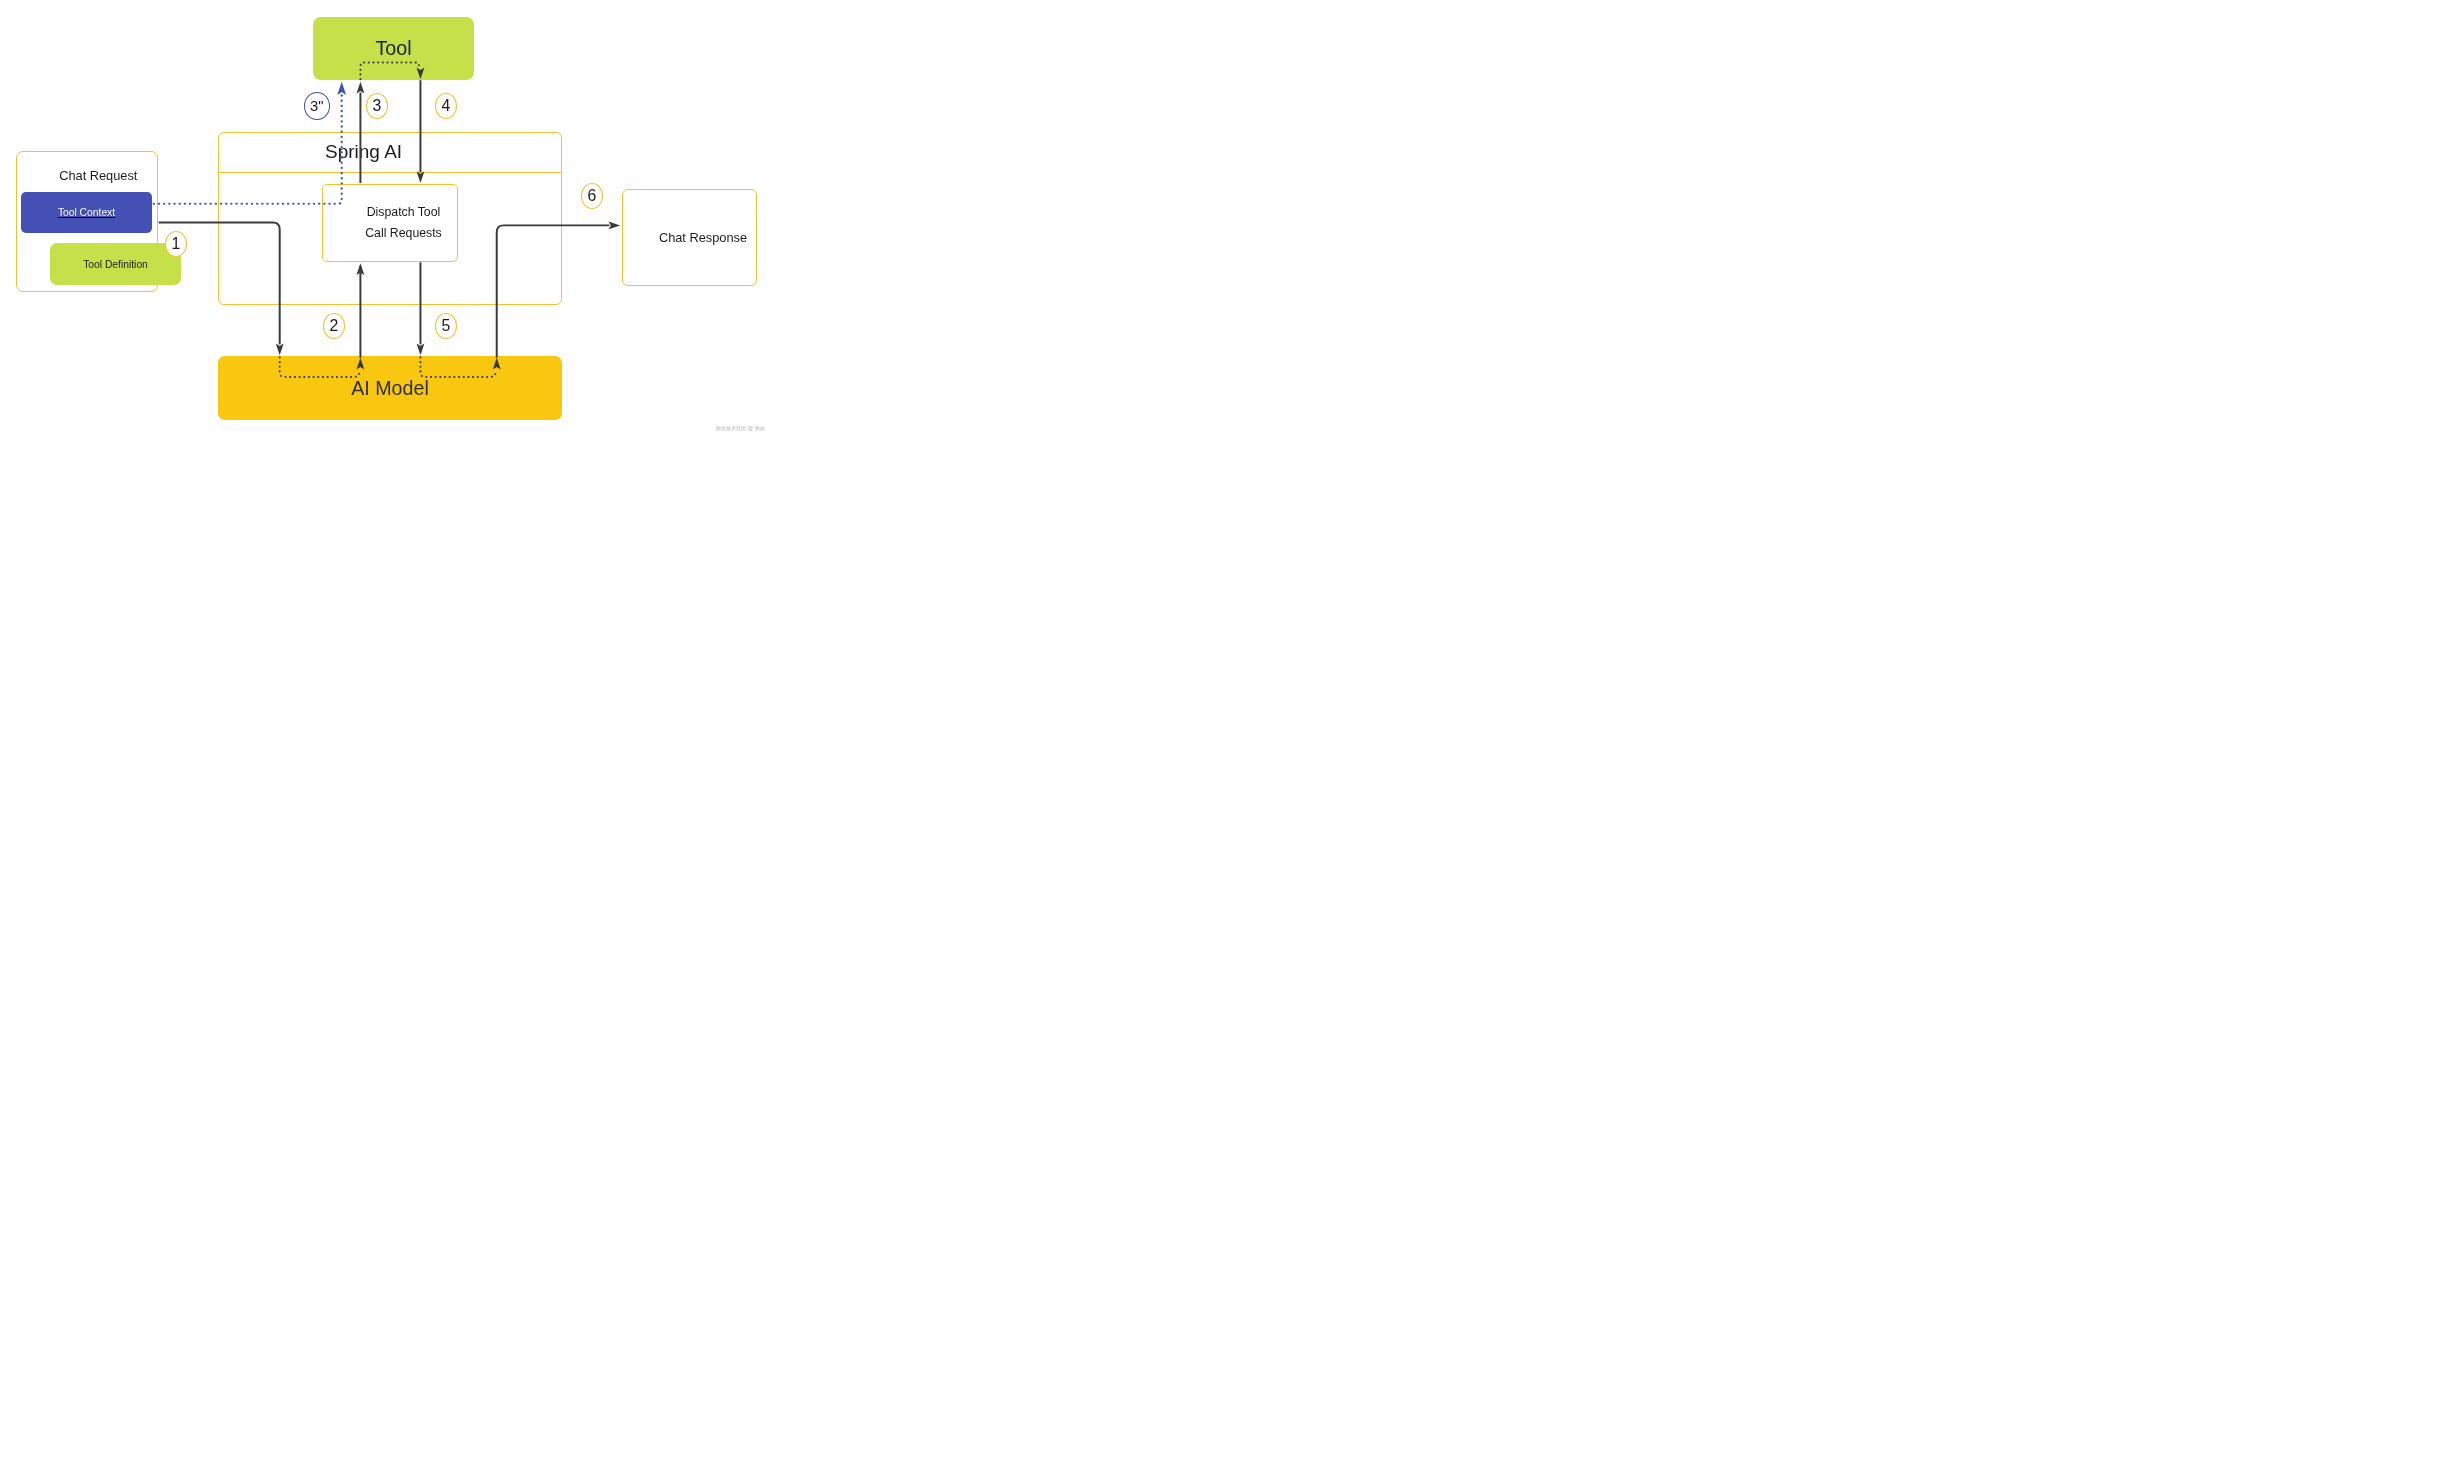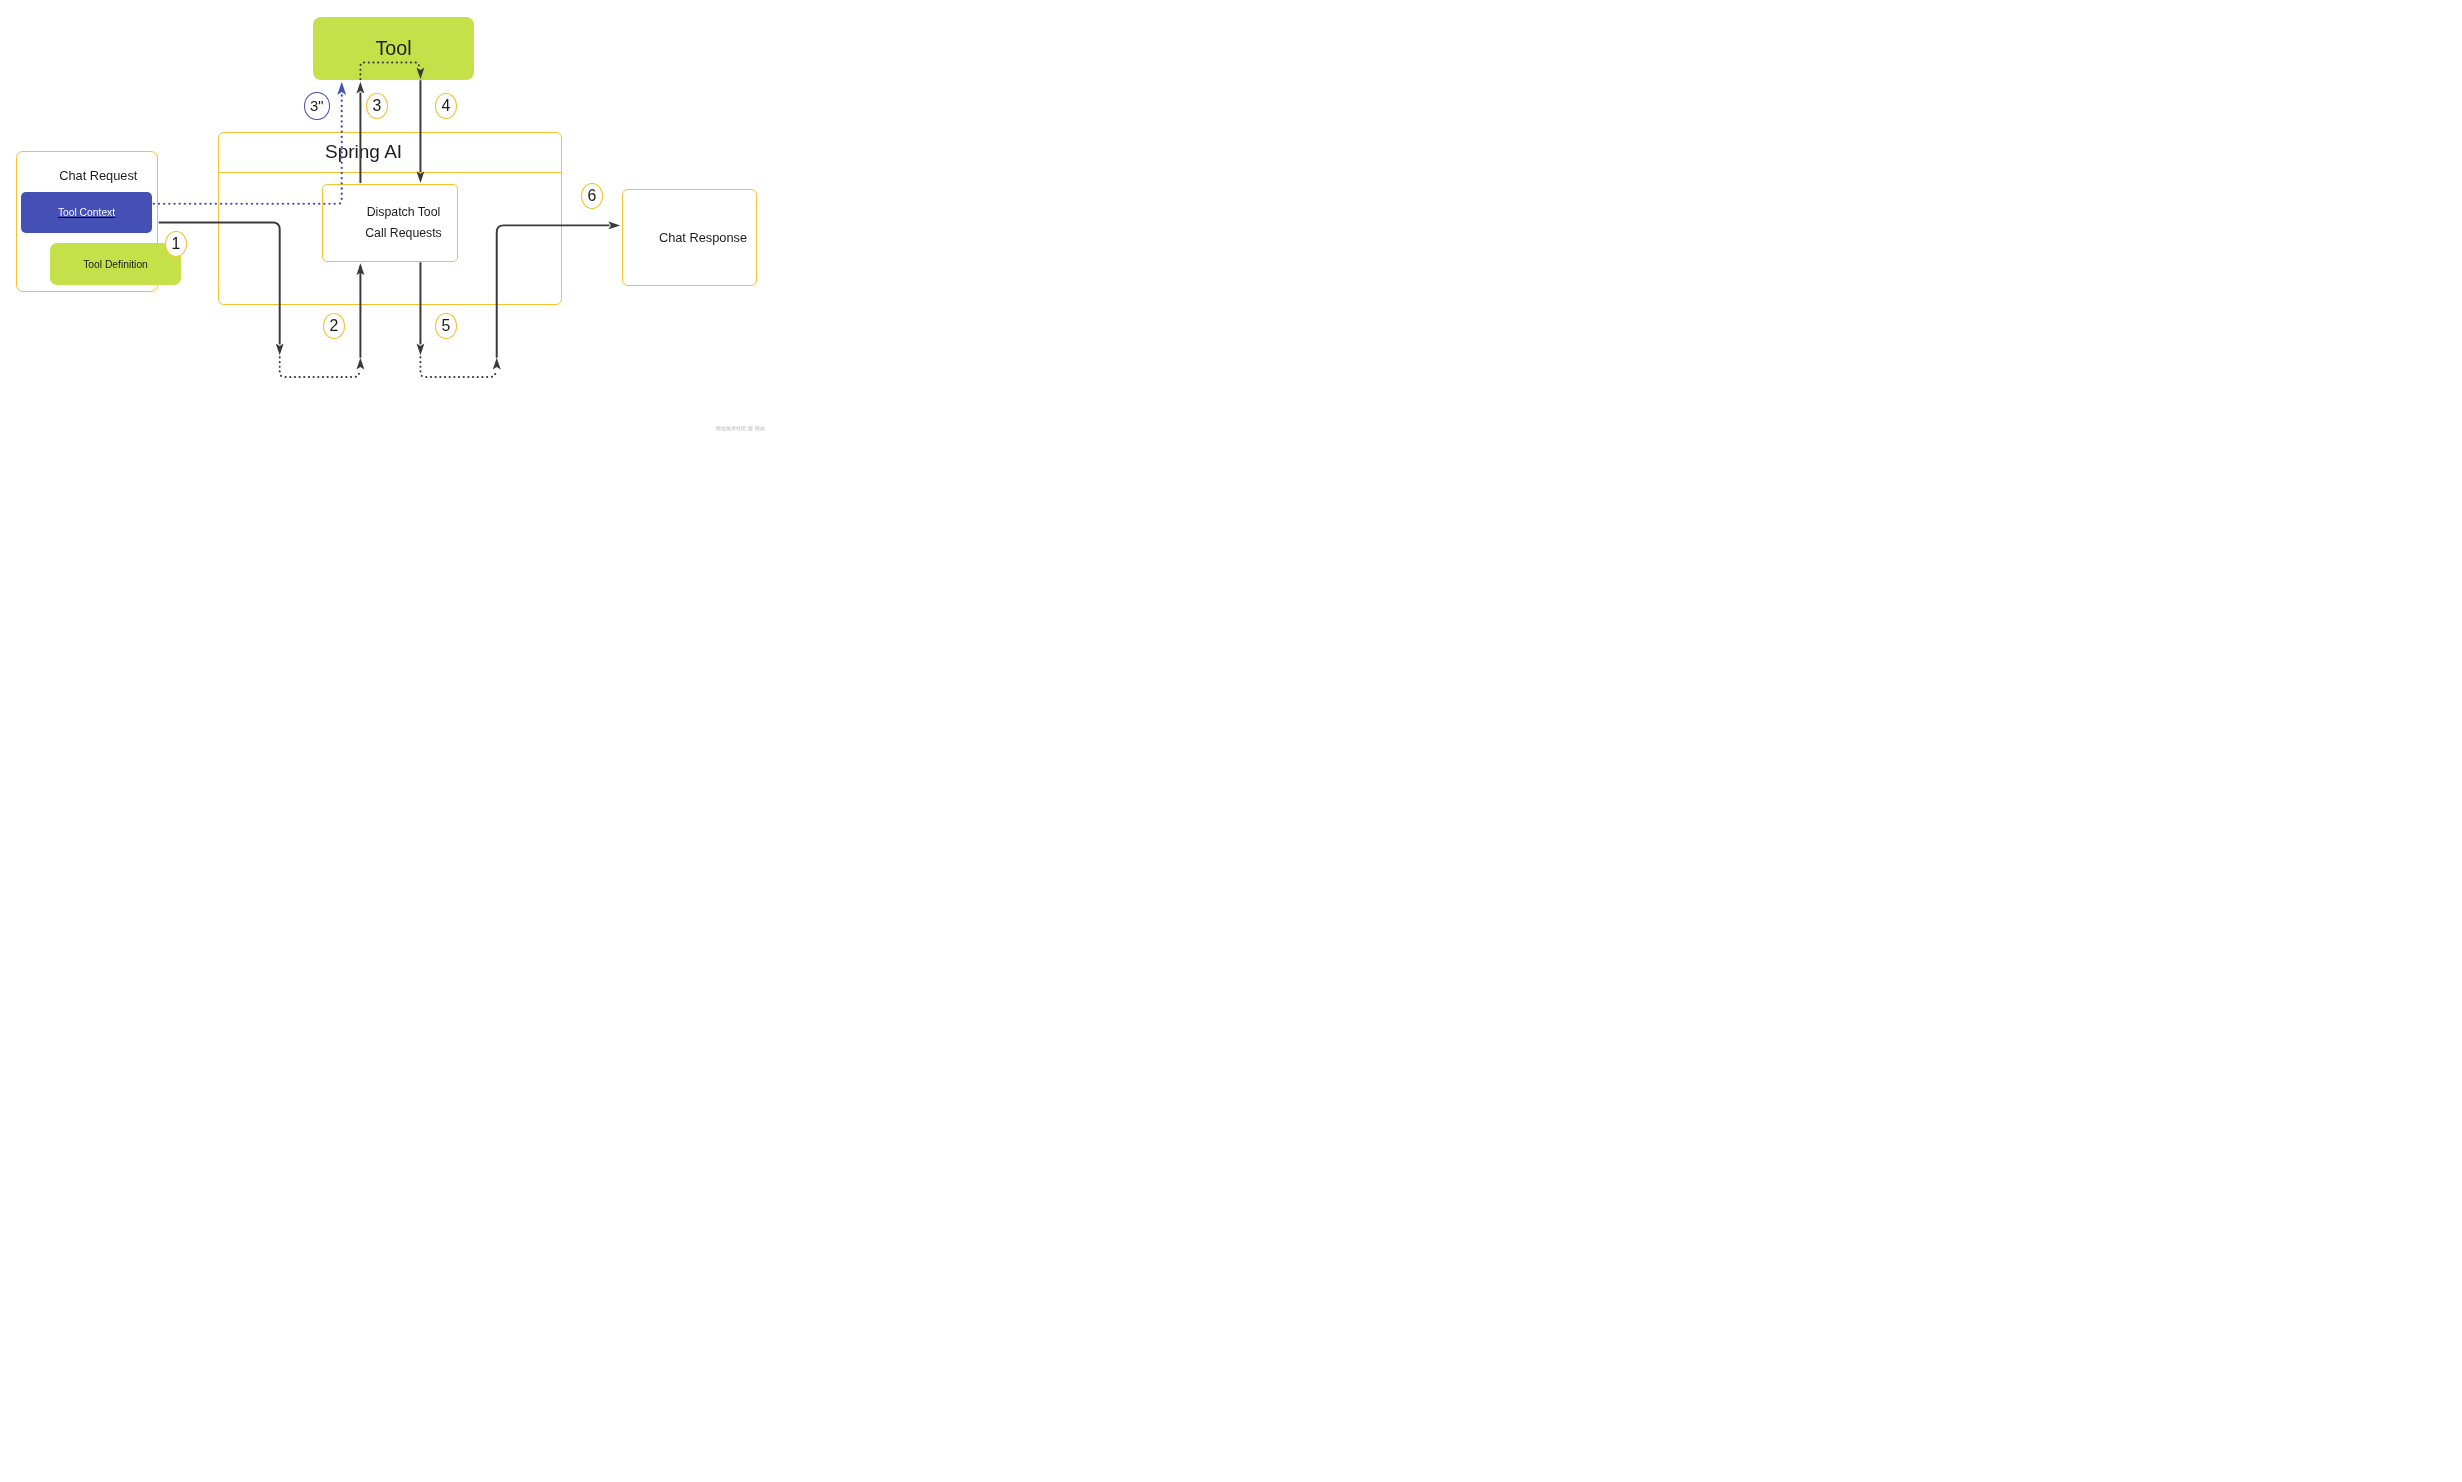--- a/index.html
+++ b/index.html
@@ -91,20 +91,23 @@
     <span class="lbl">Tool Context</span>
   </div>
   <div class="node tool-definition-box">
     <span class="lbl">Tool Definition</span>
   </div>
 
   <div class="node chat-response-box gold-frame">
     <span class="lbl">Chat Response</span>
   </div>
 
+  <div class="node ai-model-box">
+    <span class="lbl">AI Model</span>
+  </div>
 
   <svg class="wires" viewBox="0 0 1568 888">
 
     <path class="ln" d="M322 452 H554 Q568 452 568 466 V700"></path>
     <polygon class="hd" points="568,722 560,698 568,703 576,698"></polygon>
 
     <path class="dot" d="M568 726 V756 Q568 766 578 766 H719 Q729 766 730 755"></path>
     <polygon class="hd" points="732,727 724,751 732,746 740,751"></polygon>
 
     <path class="ln" d="M732 727 V540"></path>

